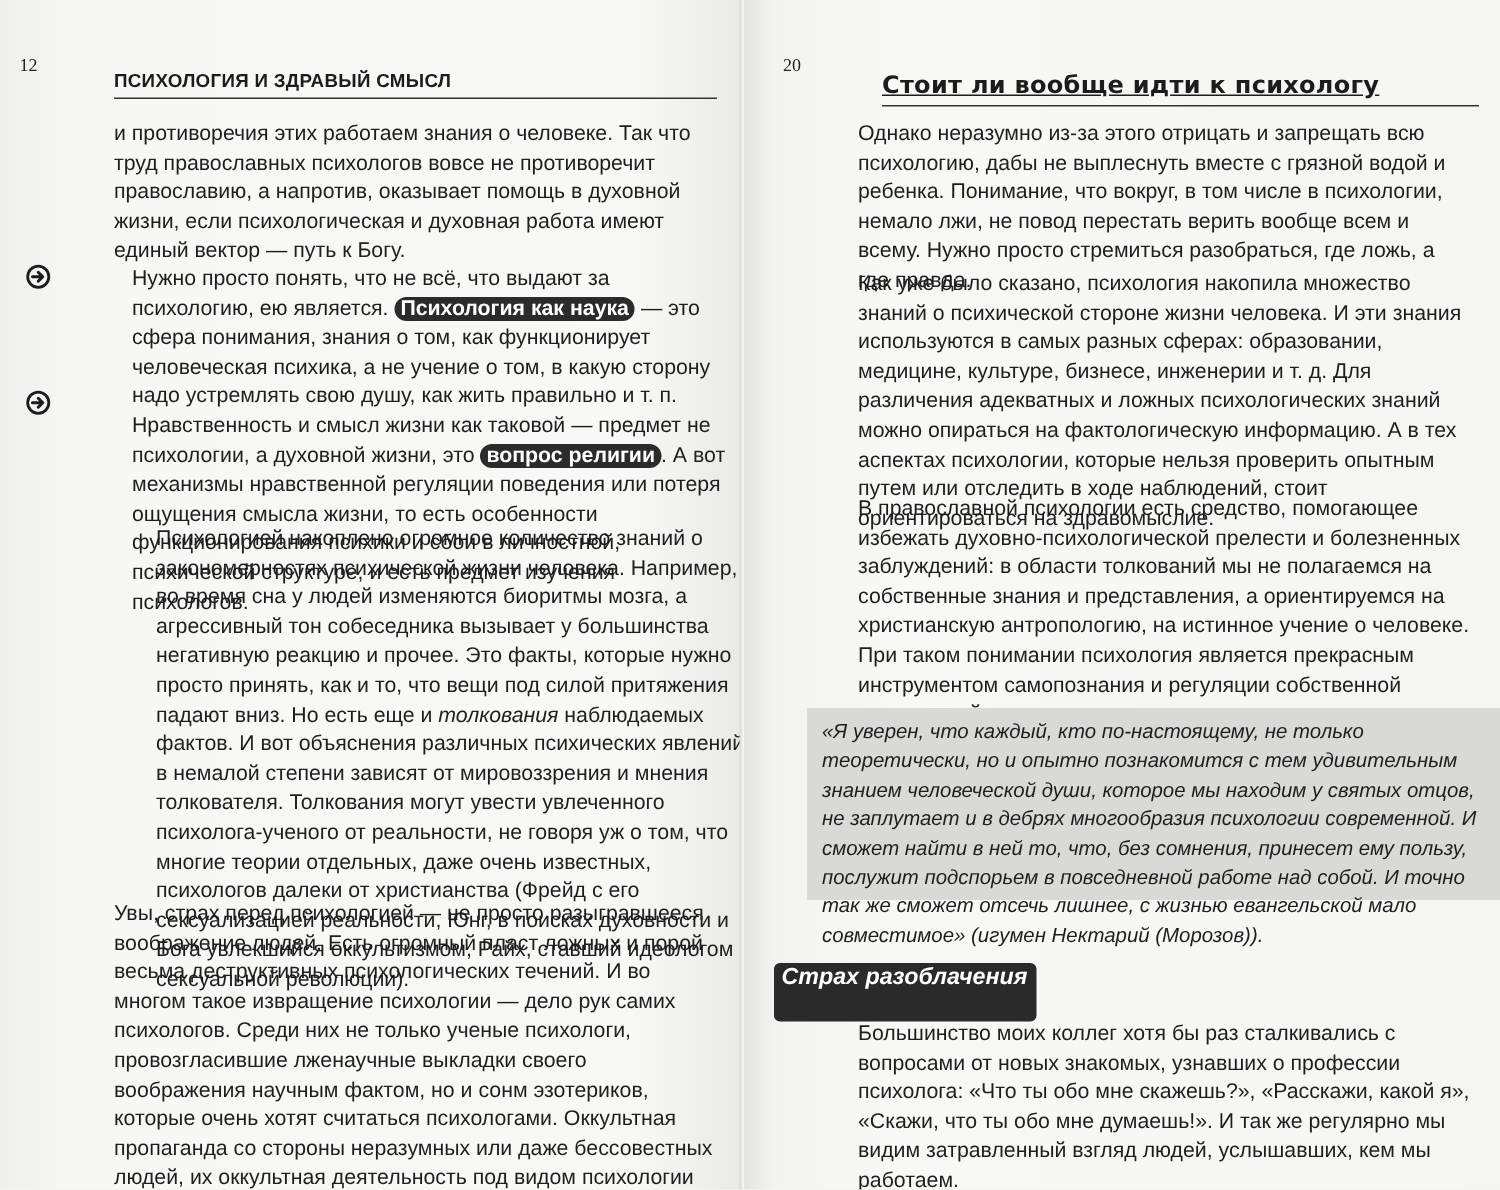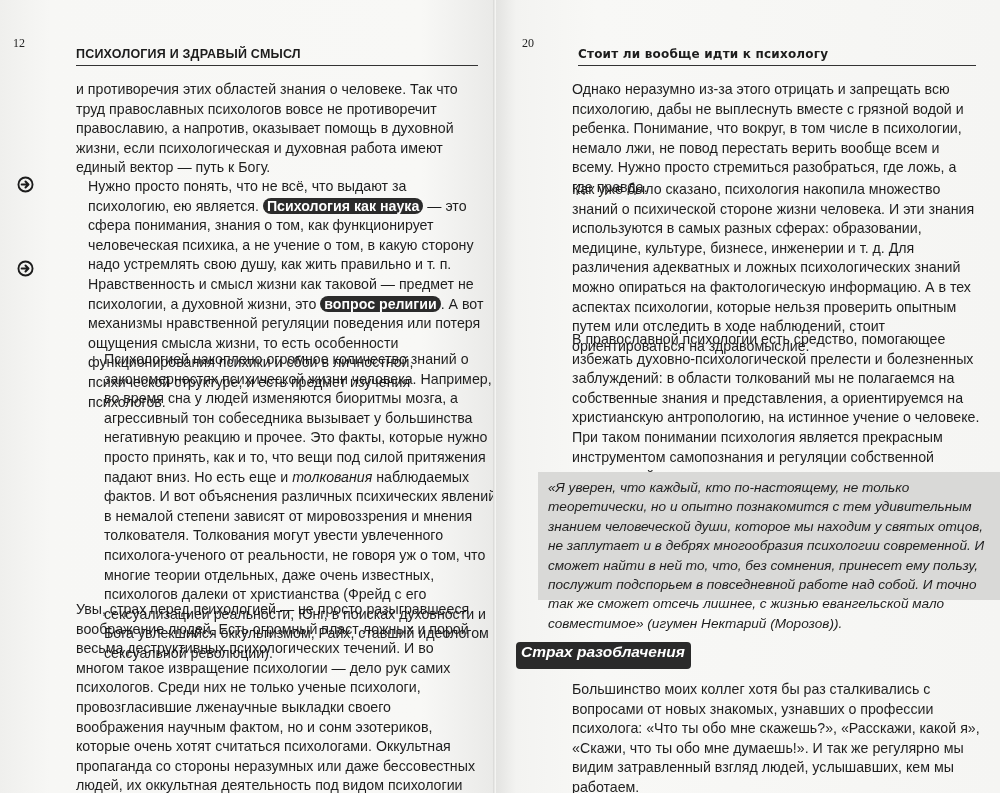--- a/index.html
+++ b/index.html
@@ -9,43 +9,43 @@
   .page { position: absolute; top: 0; height: 793px; }
   .page-left { left: 0; width: 496px; background: linear-gradient(to right, #efefed 0%, #f7f7f5 10%, #f8f8f6 85%, #e9e9e7 100%); }
   .page-right { left: 496px; width: 504px; background: linear-gradient(to right, #e3e3e1 0%, #f3f3f1 4%, #f8f8f6 20%, #f5f5f3 100%); }
   .spine { position: absolute; left: 493px; top: 0; width: 6px; height: 793px; background: linear-gradient(to right, #d6d6d4, #fafaf8, #dcdcda); }
 
   .page-num { position: absolute; top: 36px; font-size: 12px; color: #222; font-family: Liberation Serif, serif; }
   .running-head { position: absolute; top: 34px; font-size: 12.5px; font-weight: bold; letter-spacing: 0.2px; padding-bottom: 4px; border-bottom: 1.4px solid #333; margin-top: 13px; }
   .page-left .page-num { left: 13px; }
   .page-left .running-head { left: 76px; width: 402px; text-transform: uppercase; }
   .page-right .page-num { left: 26px; }
-  .page-right .running-head { left: 82px; width: 398px; font-family: "DejaVu Sans", sans-serif; font-size: 12px; }
+  .page-right .running-head { left: 92px; width: 398px; font-family: "DejaVu Sans", sans-serif; font-size: 16px; text-decoration: underline; }
 
   .para { position: absolute; font-size: 14.2px; line-height: 19.6px; color: #1e1e1e; }
   .page-left .para { left: 76px; width: 400px; }
   .page-right .para { left: 76px; width: 408px; }
 
   .hl { background: #2b2b2b; color: #fff; font-weight: bold; padding: 0 4px; border-radius: 8px; }
   .it { font-style: italic; }
 
   .arrow-icon { position: absolute; left: 17px; width: 17px; height: 17px; }
 
   .quote { position: absolute; left: 18px; top: 472px; width: 470px; height: 128px; background: #d9d9d7; padding: 6px 10px 6px 10px; font-style: italic; font-size: 13.6px; line-height: 19.4px; color: #1e1e1e; margin-left: 24px; }
 
-  .section-heading { position: absolute; left: 20px; top: 642px; background: #2a2a2a; color: #fff; font-weight: bold; font-style: italic; font-size: 15.5px; padding: 1px 6px 8px 5px; border-radius: 4px; }
+  .section-heading { position: absolute; left: 20px; top: 642px; background: #2a2a2a; color: #fff; font-weight: bold; font-style: italic; font-size: 15.5px; padding: 1px 6px 20px 5px; border-radius: 4px; }
 </style>
 </head>
 <body>
 
 <div class="page page-left">
   <div class="page-num">12</div>
   <div class="running-head">ПСИХОЛОГИЯ И ЗДРАВЫЙ СМЫСЛ</div>
 
-  <div class="para" style="top:80px;">и противоречия этих областей знания о человеке. Так что труд православных психологов вовсе не противоречит православию, а напротив, оказывает помощь в духовной жизни, если психологическая и духовная работа имеют единый вектор — путь к Богу.</div>
+  <div class="para" style="top:80px;">и противоречия этих работаем знания о человеке. Так что труд православных психологов вовсе не противоречит православию, а напротив, оказывает помощь в духовной жизни, если психологическая и духовная работа имеют единый вектор — путь к Богу.</div>
 
   <svg class="arrow-icon" style="top:176px;" viewBox="0 0 20 20">
     <circle cx="10" cy="10" r="8.3" fill="none" stroke="#1c1c1c" stroke-width="2.2"></circle>
     <path d="M5.5 10 H13 M10 6.5 L13.5 10 L10 13.5" fill="none" stroke="#1c1c1c" stroke-width="2.4" stroke-linecap="round" stroke-linejoin="round"></path>
   </svg>
   <svg class="arrow-icon" style="top:260px;" viewBox="0 0 20 20">
     <circle cx="10" cy="10" r="8.3" fill="none" stroke="#1c1c1c" stroke-width="2.2"></circle>
     <path d="M5.5 10 H13 M10 6.5 L13.5 10 L10 13.5" fill="none" stroke="#1c1c1c" stroke-width="2.4" stroke-linecap="round" stroke-linejoin="round"></path>
   </svg>
 

